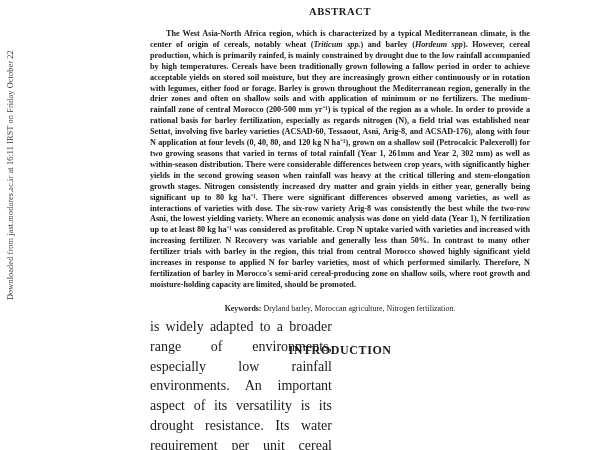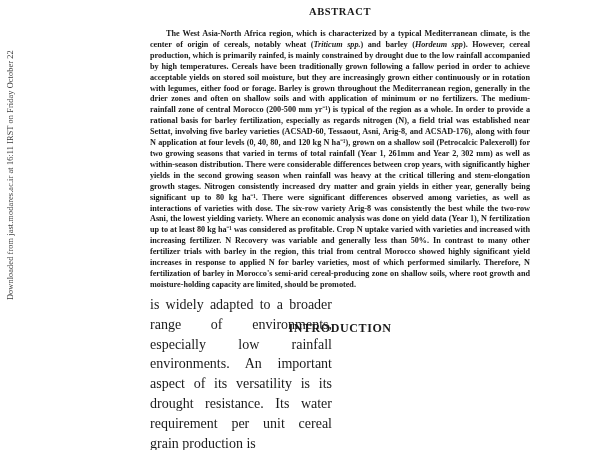--- a/index.html
+++ b/index.html
@@ -121,20 +121,24 @@
 </div>
 
 <div class="page">
 
   <div class="abstract-heading">ABSTRACT</div>
 
   <div class="abstract-body">
     <span class="indent"></span><span>The West Asia-North Africa region, which is characterized by a typical Mediterranean climate, is the center of origin of cereals, notably wheat (</span><i>Triticum spp.</i><span>) and barley (</span><i>Hordeum spp</i><span>). However, cereal production, which is primarily rainfed, is mainly constrained by drought due to the low rainfall accompanied by high temperatures. Cereals have been traditionally grown following a fallow period in order to achieve acceptable yields on stored soil moisture, but they are increasingly grown either continuously or in rotation with legumes, either food or forage. Barley is grown throughout the Mediterranean region, generally in the drier zones and often on shallow soils and with application of minimum or no fertilizers. The medium-rainfall zone of central Morocco (200-500 mm yr⁻¹) is typical of the region as a whole. In order to provide a rational basis for barley fertilization, especially as regards nitrogen (N), a field trial was established near Settat, involving five barley varieties (ACSAD-60, Tessaout, Asni, Arig-8, and ACSAD-176), along with four N application at four levels (0, 40, 80, and 120 kg N ha⁻¹), grown on a shallow soil (Petrocalcic Palexeroll) for two growing seasons that varied in terms of total rainfall (Year 1, 261mm and Year 2, 302 mm) as well as within-season distribution. There were considerable differences between crop years, with significantly higher yields in the second growing season when rainfall was heavy at the critical tillering and stem-elongation growth stages. Nitrogen consistently increased dry matter and grain yields in either year, generally being significant up to 80 kg ha⁻¹. There were significant differences observed among varieties, as well as interactions of varieties with dose. The six-row variety Arig-8 was consistently the best while the two-row Asni, the lowest yielding variety. Where an economic analysis was done on yield data (Year 1), N fertilization up to at least 80 kg ha⁻¹ was considered as profitable. Crop N uptake varied with varieties and increased with increasing fertilizer. N Recovery was variable and generally less than 50%. In contrast to many other fertilizer trials with barley in the region, this trial from central Morocco showed highly significant yield increases in response to applied N for barley varieties, most of which performed similarly. Therefore, N fertilization of barley in Morocco's semi-arid cereal-producing zone on shallow soils, where root growth and moisture-holding capacity are limited, should be promoted.</span>
   </div>
 
+  <div class="keywords">
+    <b>Keywords:</b>
+    <span>Dryland barley, Moroccan agriculture, Nitrogen fertilization.</span>
+  </div>
 
   <div class="intro-heading">INTRODUCTION</div>
 
   <div class="columns">
     <div class="col col-right col-right-offset">
       <span>is widely adapted to a broader range of environments, especially low rainfall environments. An important aspect of its versatility is its drought resistance. Its water requirement per unit cereal grain production is</span>
     </div>
   </div>
 
 </div>

